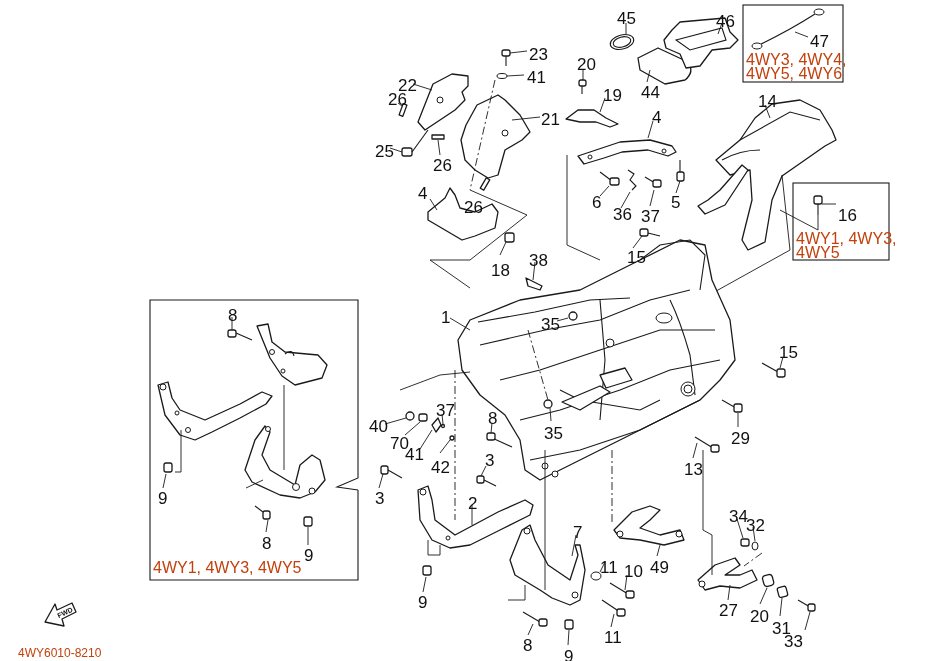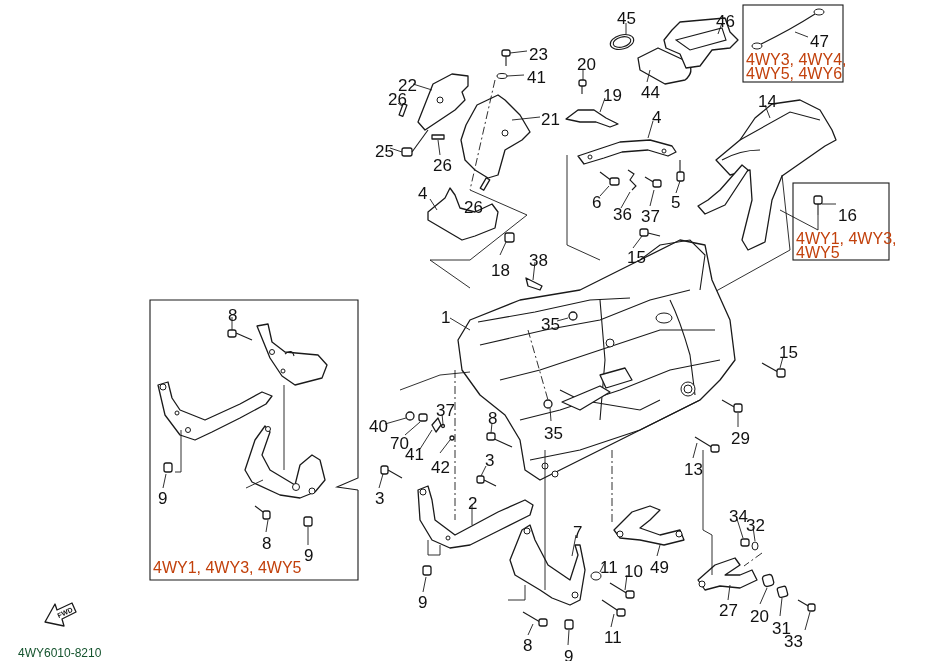--- a/index.html
+++ b/index.html
@@ -8,21 +8,21 @@
     #diagram { position: absolute; left: 0; top: 0; }
     .part { fill: #ffffff; stroke: #1a1a1a; stroke-width: 1.3; stroke-linejoin: round; }
     .part-thin { fill: none; stroke: #1a1a1a; stroke-width: 1.1; }
     .leader { fill: none; stroke: #1a1a1a; stroke-width: 0.9; }
     .dash { fill: none; stroke: #1a1a1a; stroke-width: 0.9; stroke-dasharray: 8 3 2 3; }
     .guide { fill: none; stroke: #1a1a1a; stroke-width: 0.9; }
     .box { fill: none; stroke: #1a1a1a; stroke-width: 1.1; }
     .hole { fill: #ffffff; stroke: #1a1a1a; stroke-width: 1; }
     .callout { position: absolute; font-size: 17px; font-weight: normal; line-height: 1; white-space: nowrap; color: #111; }
     .variant { position: absolute; font-size: 16px; line-height: 14px; white-space: pre; color: #c2410c; }
-    .ref { position: absolute; left: 18px; top: 646px; font-size: 12px; color: #14532d; }
+    .ref { position: absolute; left: 18px; top: 646px; font-size: 12px; color: #c2410c; }
   </style>
 </head>
 <body>
 
 <svg id="diagram" width="935" height="661" viewBox="0 0 935 661" xmlns="http://www.w3.org/2000/svg">
 
   <rect class="box" x="743" y="5" width="100" height="77"></rect>
   <rect class="box" x="793" y="183" width="96" height="77"></rect>
   <polyline class="box" points="358,490 358,580 150,580 150,300 358,300 358,478 337,487 358,490"></polyline>
 

